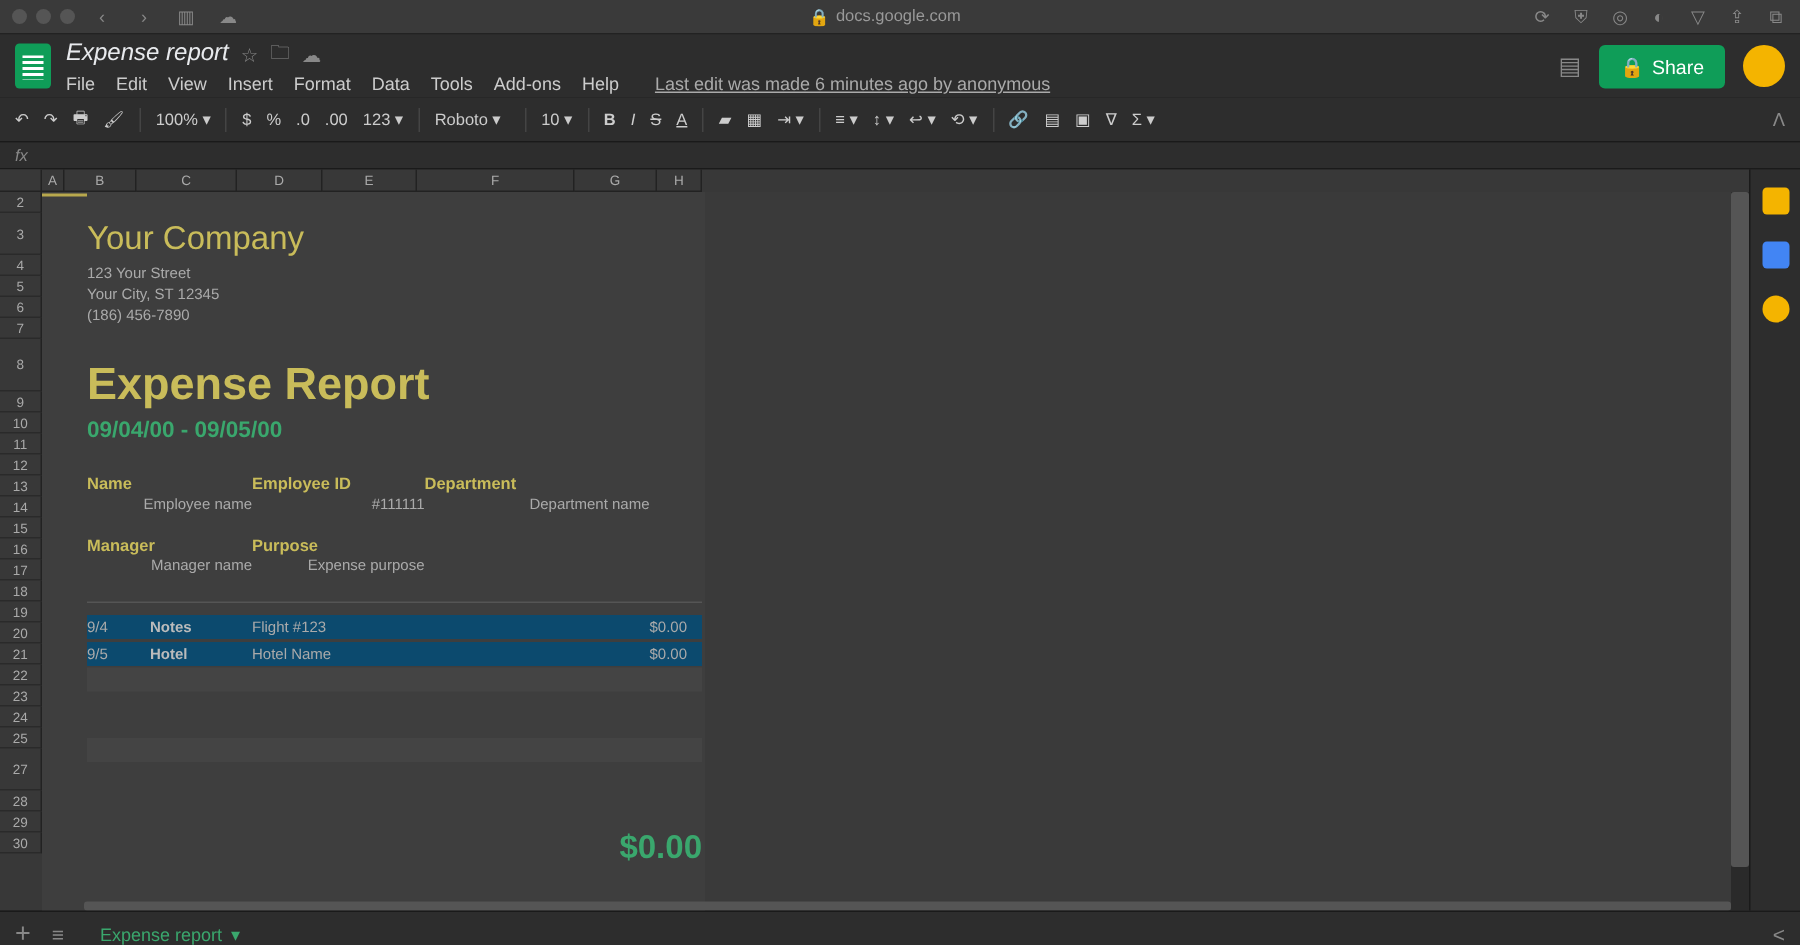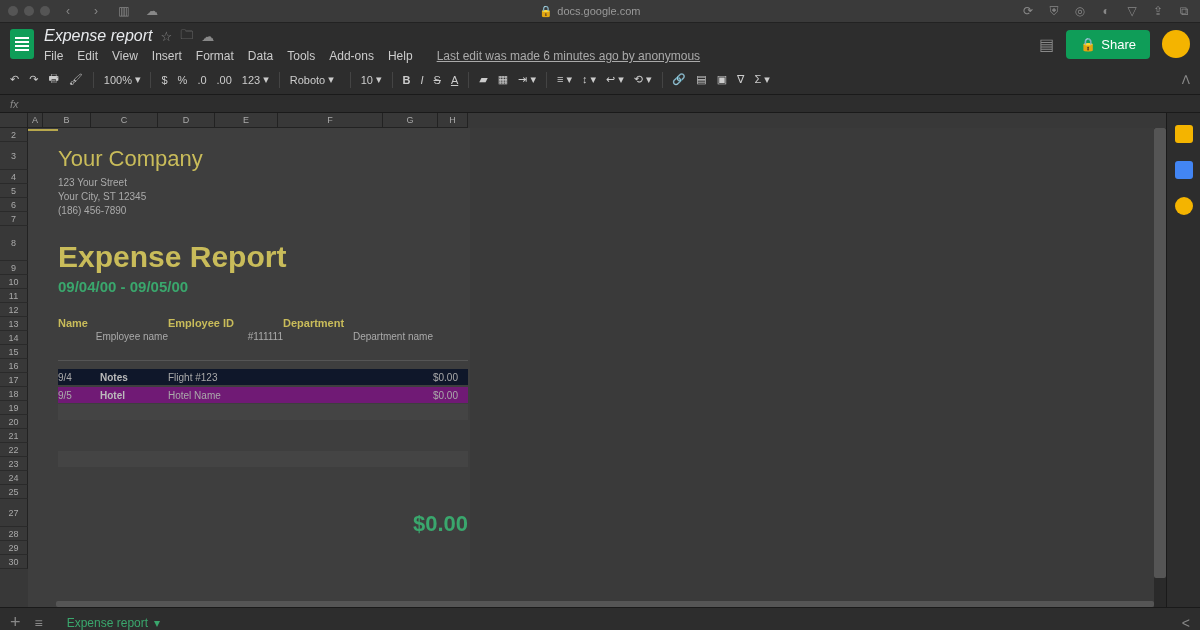--- a/index.html
+++ b/index.html
@@ -59,22 +59,22 @@
 .company { color: #c9bc5a; font-size: 22px; font-weight: 400; margin-bottom: 4px; }
 .addr { font-size: 10px; color: #aaa; line-height: 14px; }
 .report-title { color: #c9bc5a; font-size: 30px; font-weight: 700; margin-top: 22px; }
 .date-range { color: #3aa76d; font-size: 15px; font-weight: 700; margin-top: 4px; }
 .info-grid { display: grid; grid-template-columns: 110px 115px 150px; margin-top: 22px; row-gap: 2px; }
 .info-label { color: #c9bc5a; font-weight: 700; font-size: 11px; }
 .info-val { color: #aaa; font-size: 10px; text-align: right; }
 .divider { height: 1px; background: #555; margin-top: 18px; margin-bottom: 8px; }
 .tbl-head { display: grid; grid-template-columns: 42px 68px 113px 117px 60px; font-size: 11px; font-weight: 700; color: #c9bc5a; }
 .tbl-head .amt { text-align: right; }
-.tbl-row { display: grid; grid-template-columns: 42px 68px 113px 117px 60px; font-size: 10px; color: #aaa; height: 16px; align-items: center; background: #0f172a; margin-top: 2px; }
-.tbl-row.alt { background: #701a75; }
+.tbl-row { display: grid; grid-template-columns: 42px 68px 113px 117px 60px; font-size: 10px; color: #aaa; height: 16px; align-items: center; background: #0c4a6e; margin-top: 2px; }
+.tbl-row.alt { background: #0c4a6e; }
 .tbl-row .amt { text-align: right; }
 .tbl-row .cat { font-weight: 700; color: #bbb; }
 .blank-row { height: 16px; background: #444; margin-top: 1px; }
 .blank-row.alt { background: #3e3e3e; }
 .total { text-align: right; color: #3aa76d; font-size: 22px; font-weight: 700; margin-top: 14px; }
 
 
 .side-panel { width: 34px; background: #2d2d2d; display: flex; flex-direction: column; align-items: center; padding-top: 12px; gap: 18px; border-left: 1px solid #1a1a1a; }
 .side-icon { width: 18px; height: 18px; border-radius: 3px; }
 .si1 { background: #f4b400; } .si2 { background: #4285f4; } .si3 { background: #f4b400; border-radius: 50%; }
@@ -248,20 +248,28 @@
           <div class="report-title">Expense Report</div>
           <div class="date-range">09/04/00 - 09/05/00</div>
           <div class="info-grid">
             <div class="info-label">Name</div>
             <div class="info-label">Employee ID</div>
             <div class="info-label">Department</div>
             <div class="info-val">Employee name</div>
             <div class="info-val">#111111</div>
             <div class="info-val">Department name</div>
           </div>
+          <div class="info-grid" style="margin-top:16px">
+            <div class="info-label">Manager</div>
+            <div class="info-label">Purpose</div>
+            <div></div>
+            <div class="info-val">Manager name</div>
+            <div class="info-val">Expense purpose</div>
+            <div></div>
+          </div>
           <div class="divider"></div>
           <div class="tbl-row">
             <div>9/4</div>
             <div class="cat">Notes</div>
             <div>Flight #123</div>
             <div></div>
             <div class="amt">$0.00</div>
           </div>
           <div class="tbl-row alt">
             <div>9/5</div>

